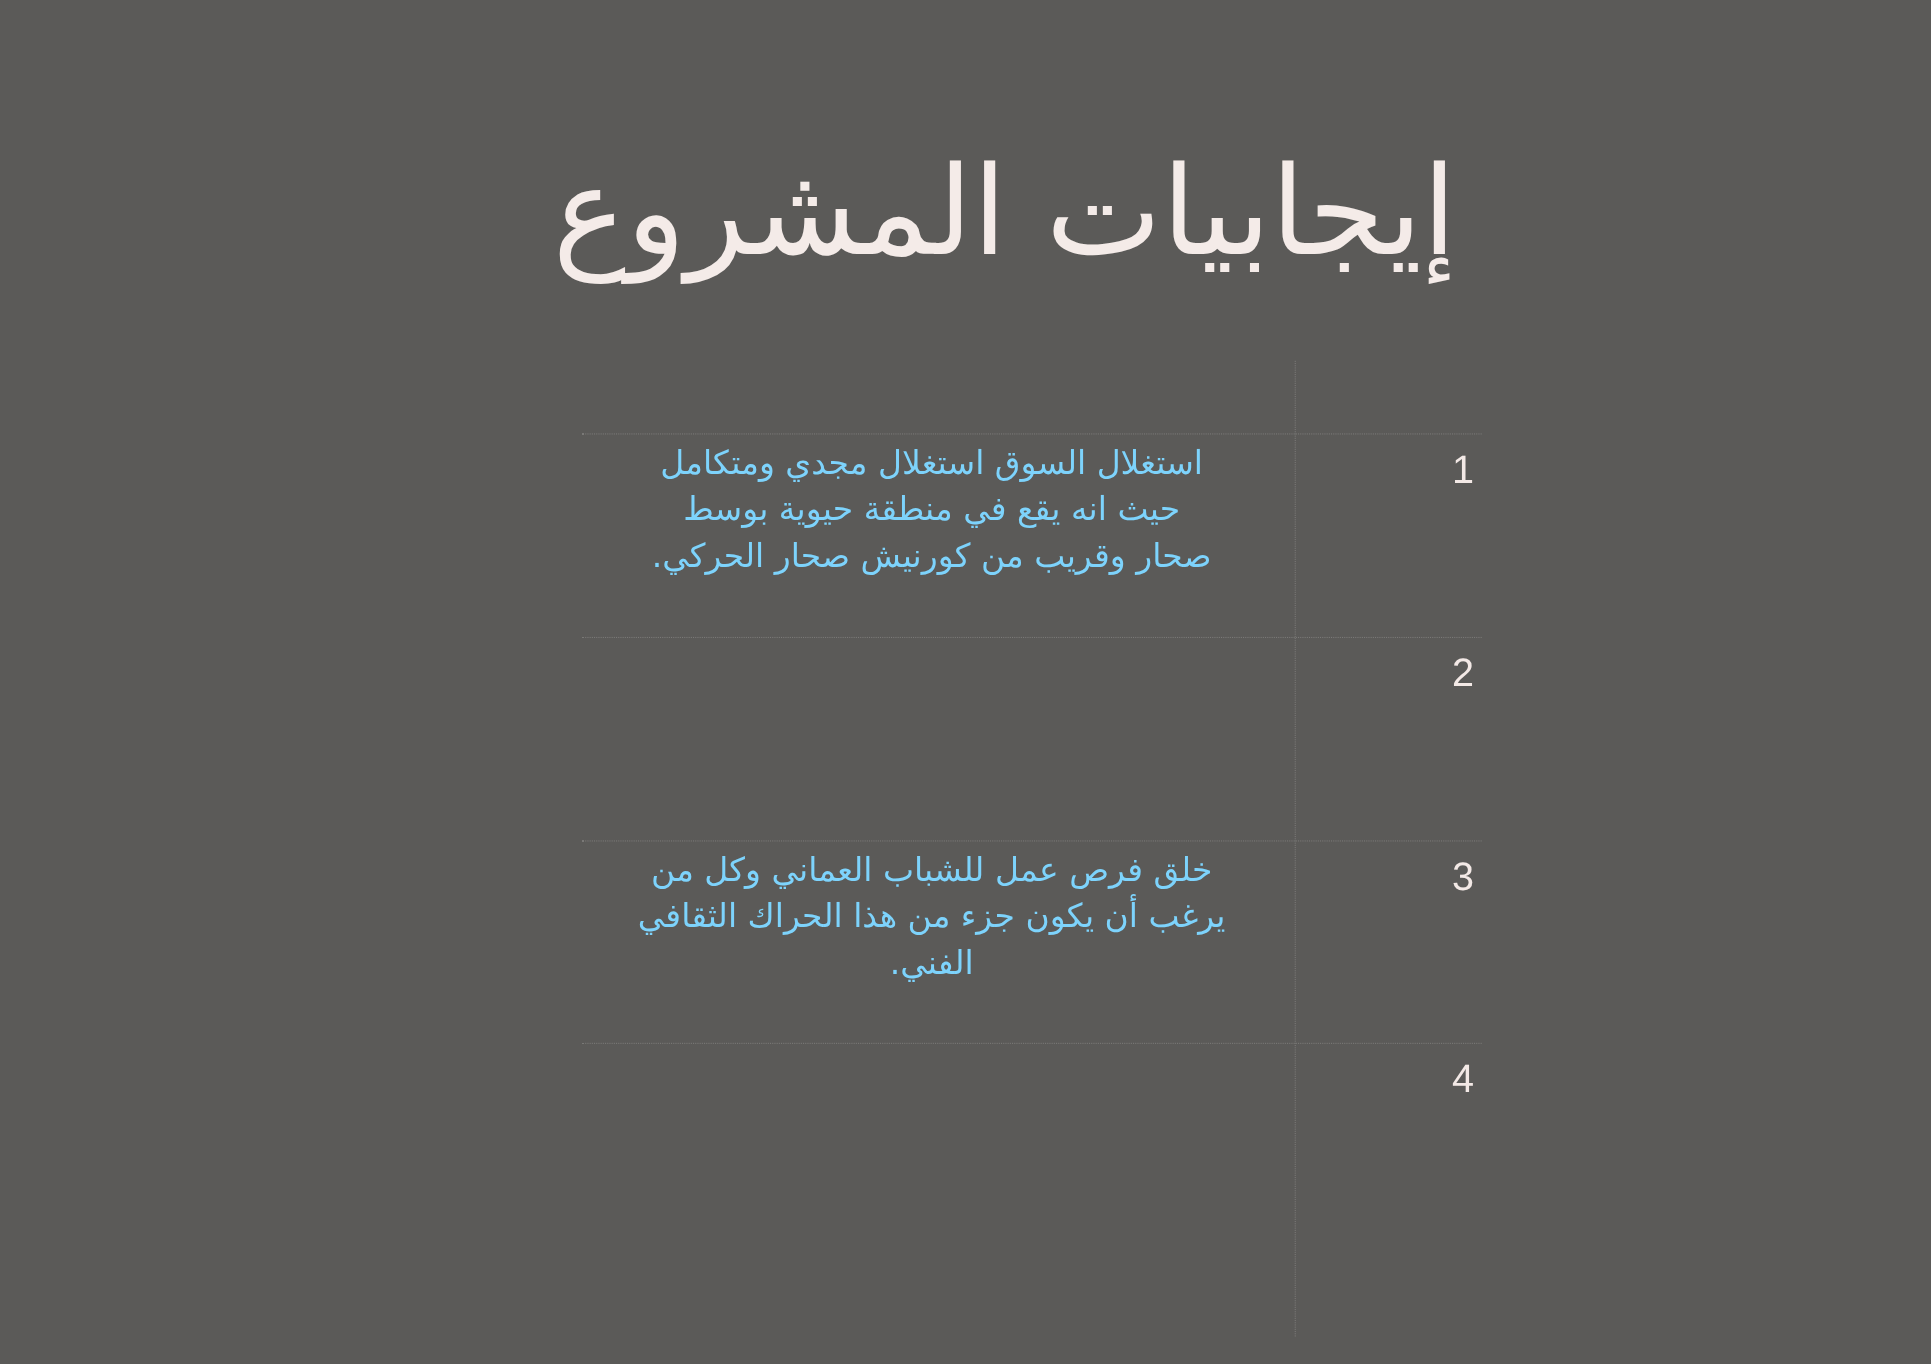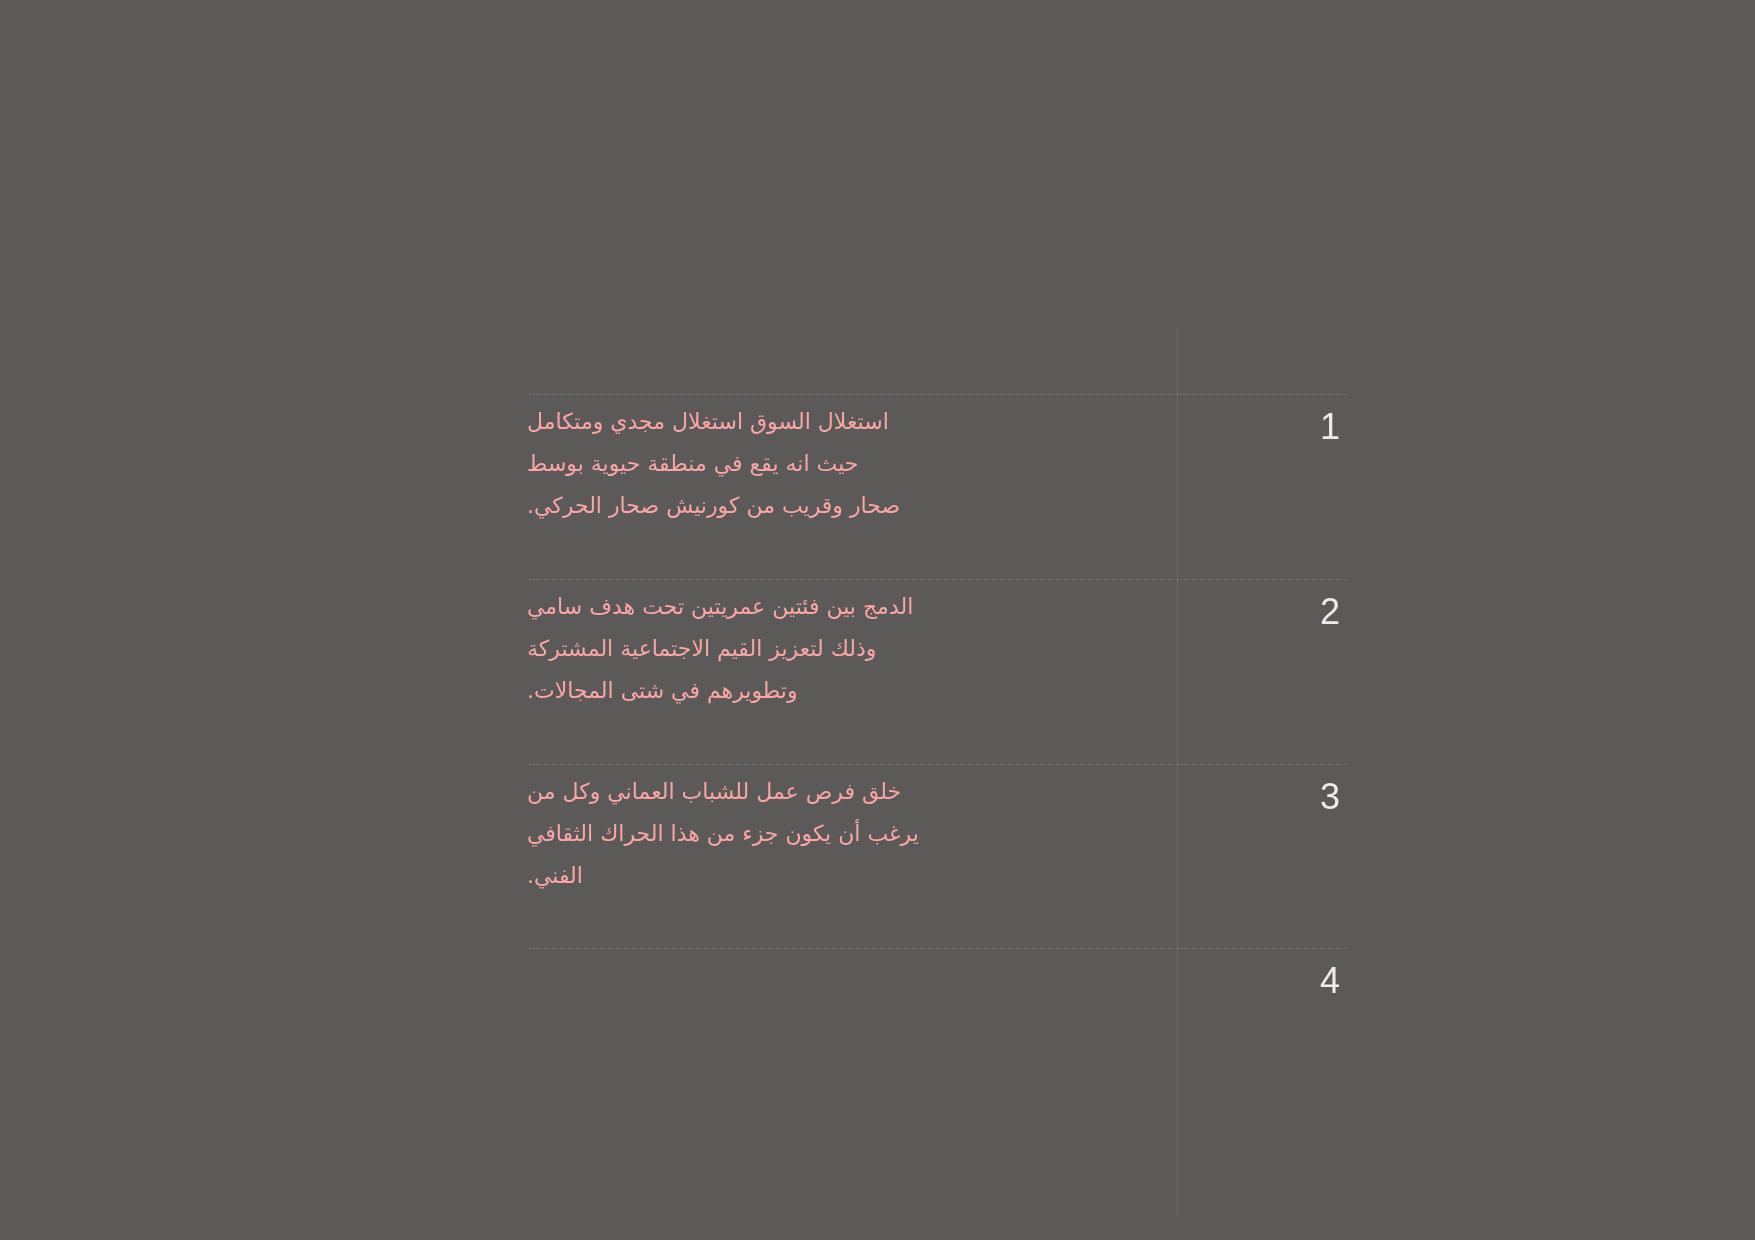--- a/index.html
+++ b/index.html
@@ -56,46 +56,44 @@
       font-size: 36px;
       line-height: 48px;
       color: #f3e9e6;
     }
     .row .text {
       position: absolute;
       right: 180px; 
       top: 6px;
       width: 640px;
       direction: rtl;
-      text-align: left;
-      font-size: 22px;
+      text-align: center;
+      font-size: 30px;
       line-height: 42px;
       white-space: pre-line;
-      color: #fca5a5;
+      color: #7dd3fc;
     }
   </style>
 </head>
 <body>
 
 <div class="slide">
+  <h1 class="title">إيجابيات المشروع</h1>
 
   <div class="table-vline"></div>
 
   <div class="row" style="top:394px;">
     <span class="num">1</span>
     <div class="text">استغلال السوق استغلال مجدي ومتكامل
 حيث انه يقع في منطقة حيوية بوسط
 صحار وقريب من كورنيش صحار الحركي.</div>
   </div>
 
   <div class="row" style="top:579px;">
     <span class="num">2</span>
-    <div class="text">الدمج بين فئتين عمريتين تحت هدف سامي
-وذلك لتعزيز القيم الاجتماعية المشتركة
-وتطويرهم في شتى المجالات.</div>
   </div>
 
   <div class="row" style="top:764px;">
     <span class="num">3</span>
     <div class="text">خلق فرص عمل للشباب العماني وكل من
 يرغب أن يكون جزء من هذا الحراك الثقافي
 الفني.</div>
   </div>
 
   <div class="row" style="top:948px; height:267px;">

